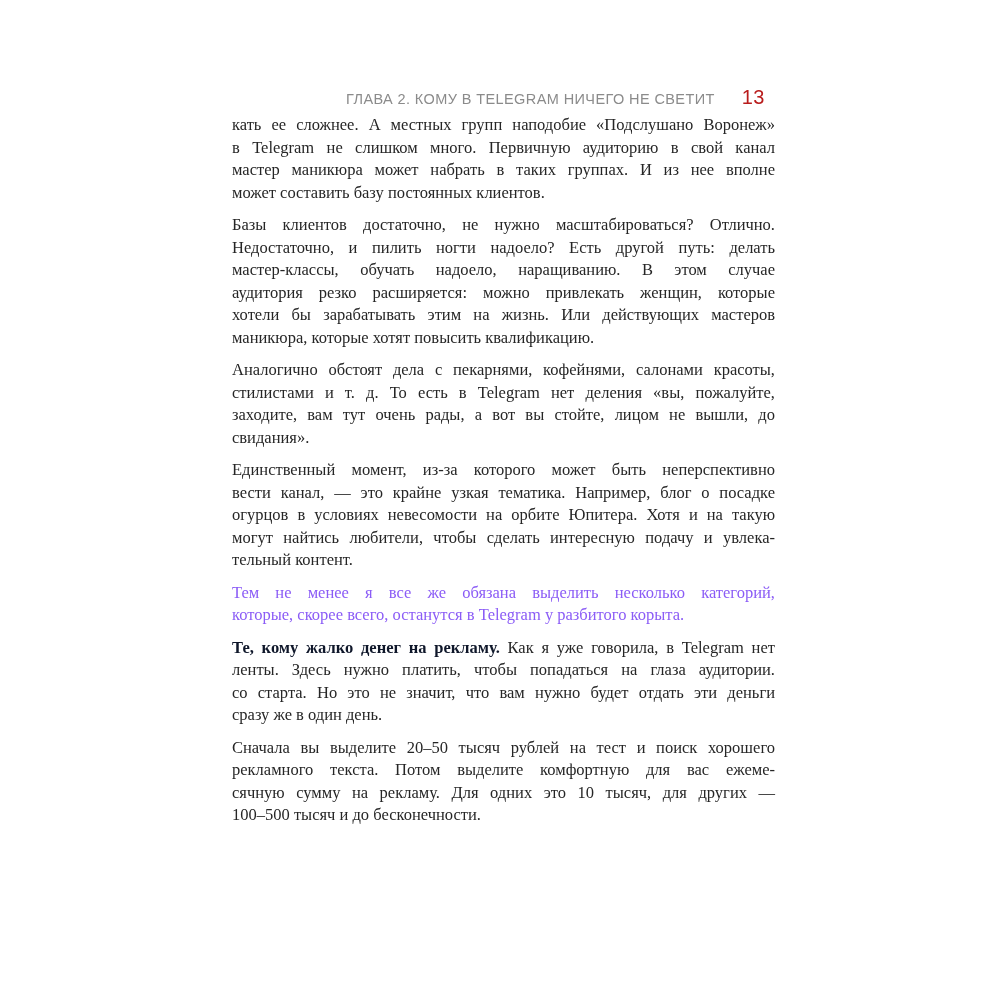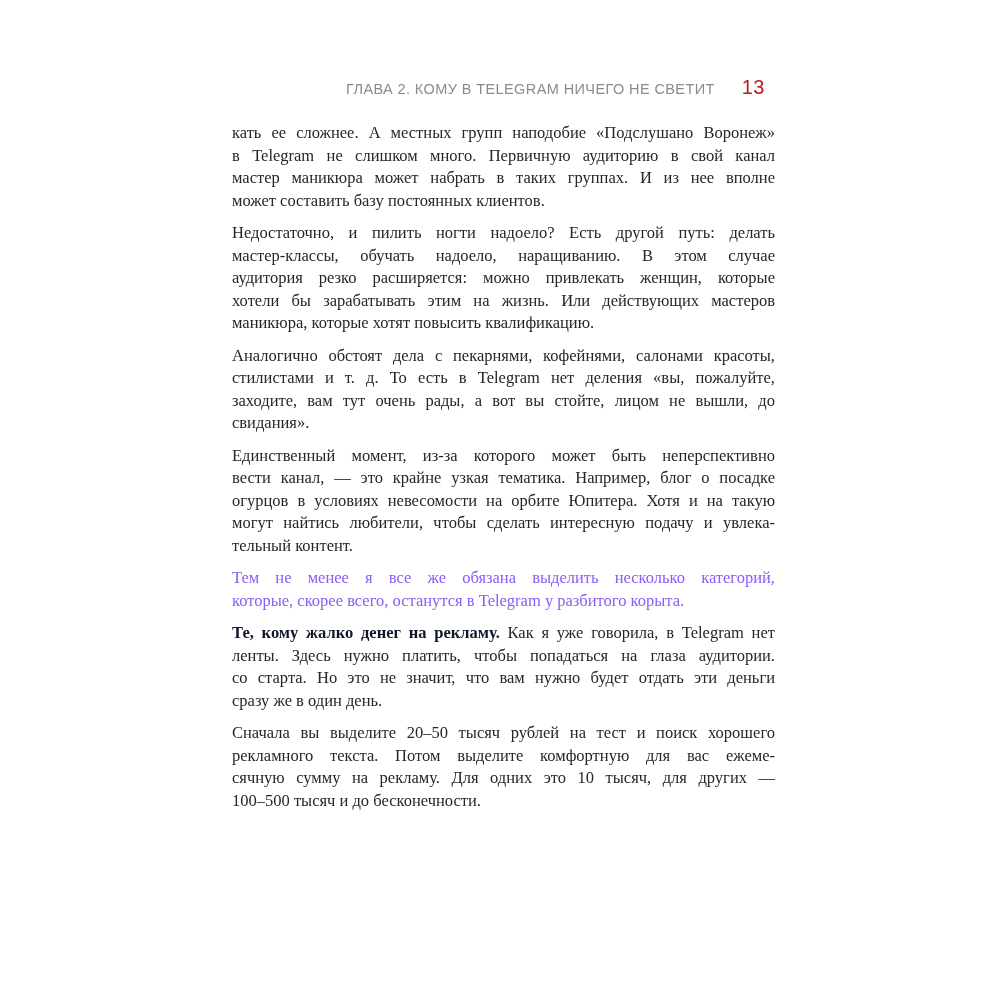--- a/index.html
+++ b/index.html
@@ -9,21 +9,21 @@
   }
   .page {
     position: relative;
     width: 1000px;
     height: 1000px;
     background: #ffffff;
     overflow: hidden;
   }
   .running-header {
     position: absolute;
-    top: 76px;
+    top: 86px;
     left: 232px;
     width: 543px;
     display: flex;
     justify-content: flex-end;
     align-items: baseline;
     gap: 27px;
     padding-right: 10px;
     box-sizing: border-box;
     font-family: "Liberation Sans", sans-serif;
   }
@@ -43,21 +43,21 @@
     position: absolute;
     top: 114px;
     left: 232px;
     width: 543px;
     font-family: "Liberation Serif", serif;
     font-size: 16.5px;
     color: #262626;
     font-kerning: normal;
   }
   .para {
-    margin: 8px 0 10px 0;
+    margin: 0 0 10px 0;
   }
   .para:last-child {
     margin-bottom: 0;
   }
   .line {
     line-height: 22.5px;
     text-align: justify;
     text-align-last: left;
     white-space: normal;
   }
@@ -83,20 +83,21 @@
   </div>
 
   <div class="text-block">
       <div class="para">
         <div class="line just">кать ее сложнее. А местных групп наподобие «Подслушано Воронеж»</div>
         <div class="line just">в Telegram не слишком много. Первичную аудиторию в свой канал</div>
         <div class="line just">мастер маникюра может набрать в таких группах. И из нее вполне</div>
         <div class="line">может составить базу постоянных клиентов.</div>
       </div>
       <div class="para">
+        <div class="line just">Базы клиентов достаточно, не нужно масштабироваться? Отлично.</div>
         <div class="line just">Недостаточно, и пилить ногти надоело? Есть другой путь: делать</div>
         <div class="line just">мастер-классы, обучать надоело, наращиванию. В этом случае</div>
         <div class="line just">аудитория резко расширяется: можно привлекать женщин, которые</div>
         <div class="line just">хотели бы зарабатывать этим на жизнь. Или действующих мастеров</div>
         <div class="line">маникюра, которые хотят повысить квалификацию.</div>
       </div>
       <div class="para">
         <div class="line just">Аналогично обстоят дела с пекарнями, кофейнями, салонами красоты,</div>
         <div class="line just">стилистами и т. д. То есть в Telegram нет деления «вы, пожалуйте,</div>
         <div class="line just">заходите, вам тут очень рады, а вот вы стойте, лицом не вышли, до</div>

